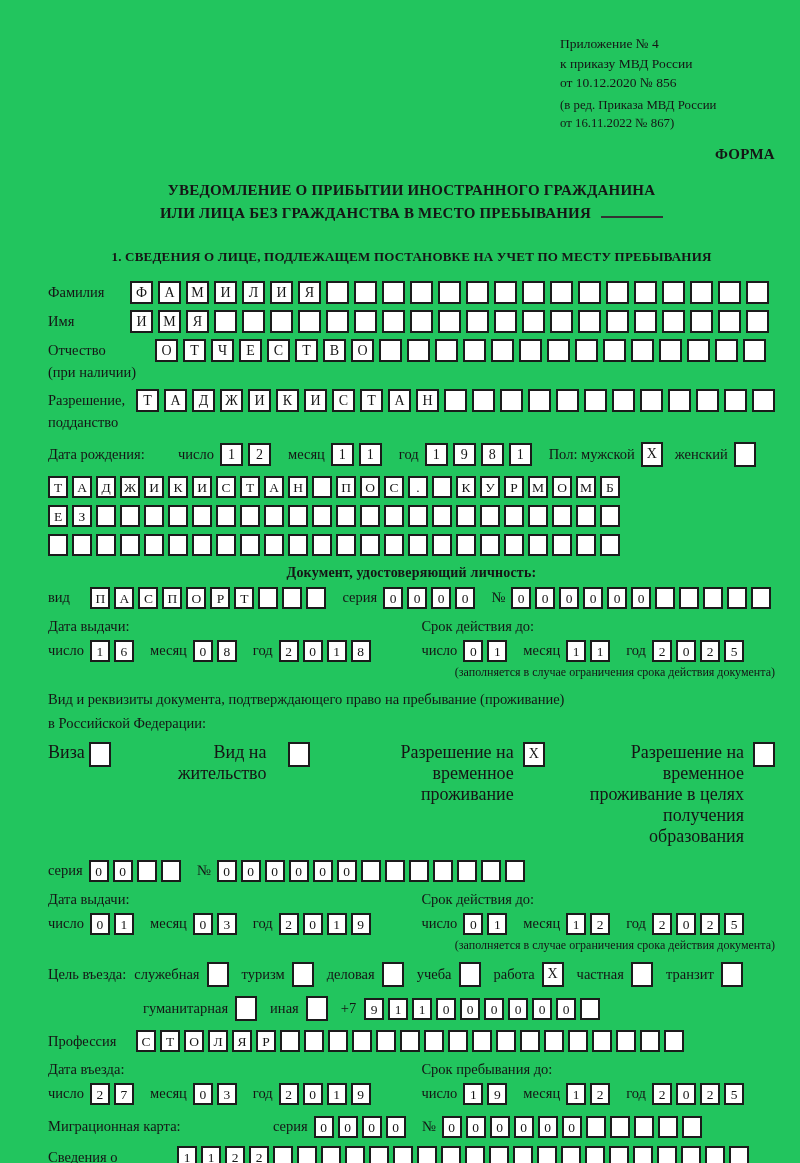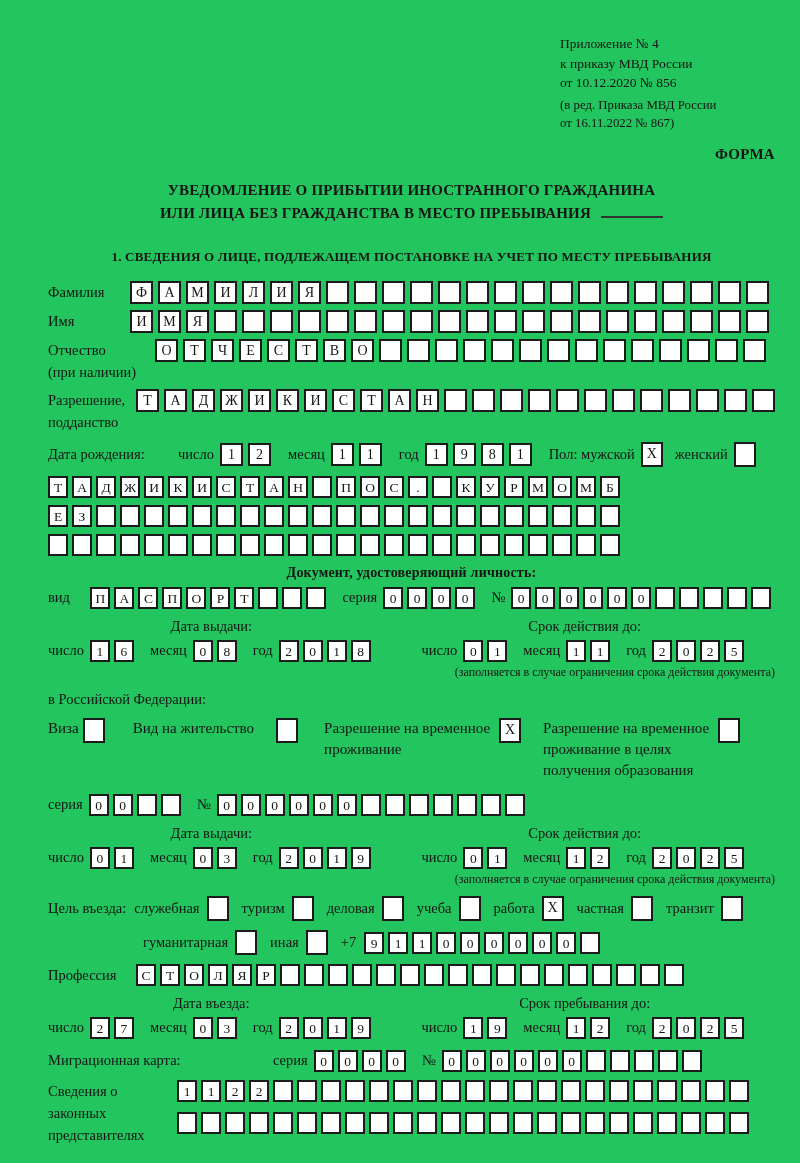--- a/index.html
+++ b/index.html
@@ -36,27 +36,27 @@
   }
   .cells.sm .cell{width:20px;height:22px;margin-right:4px;font-size:13.5px;}
   .cells.cb .cell{width:22px;height:25px;margin-right:0;}
   .cellrow{margin-bottom:7px;line-height:0;}
   
   .dw{font-size:14.5px;margin:0 6px 0 12px;line-height:23px;vertical-align:middle;display:inline-block;}
   .dw.first{margin-left:0;}
   .inline-grp{display:flex;align-items:center;flex-wrap:nowrap;}
   
   .dates{display:flex;justify-content:space-between;margin-top:9px;width:700px;}
-  .dhead{text-align:center;font-size:14.5px;margin-bottom:4px;}
+  .dhead{font-size:14.5px;margin-bottom:4px;}
   .note{font-size:12px;text-align:right;margin-top:3px;}
   .para{font-size:14.5px;line-height:1.65;margin-top:8px;}
   
   .opts{display:flex;align-items:flex-start;margin-top:6px;}
   .opt{display:flex;align-items:flex-start;}
-  .opt .olbl{font-size:15px;line-height:21px;text-align:left;}
+  .opt .olbl{font-size:18px;line-height:21px;text-align:right;}
   .opt .cells{margin-left:9px;margin-top:0;}
   
   .purpose-item{display:flex;align-items:center;margin-right:13px;}
   .purpose-item .plbl{font-size:14.5px;margin-right:7px;}
 </style>
 </head>
 <body>
 
 <div class="page">
 
@@ -158,20 +158,21 @@
         <span class="dw">месяц</span>
         <span class="cells sm"><span class="cell">1</span><span class="cell">1</span></span>
         <span class="dw">год</span>
         <span class="cells sm"><span class="cell">2</span><span class="cell">0</span><span class="cell">2</span><span class="cell">5</span></span>
       </div>
     </div>
   </div>
   <div class="note">(заполняется в случае ограничения срока действия документа)</div>
 
   <div class="para">
+    <div>Вид и реквизиты документа, подтверждающего право на пребывание (проживание)</div>
     <div>в Российской Федерации:</div>
   </div>
 
   <div class="opts">
     <div class="opt">
       <span class="olbl">Виза</span>
       <span class="cells cb" style="margin-left:4px;"><span class="cell"></span></span>
     </div>
     <div class="opt" style="margin-left:28px;">
       <span class="olbl">Вид на жительство</span>

